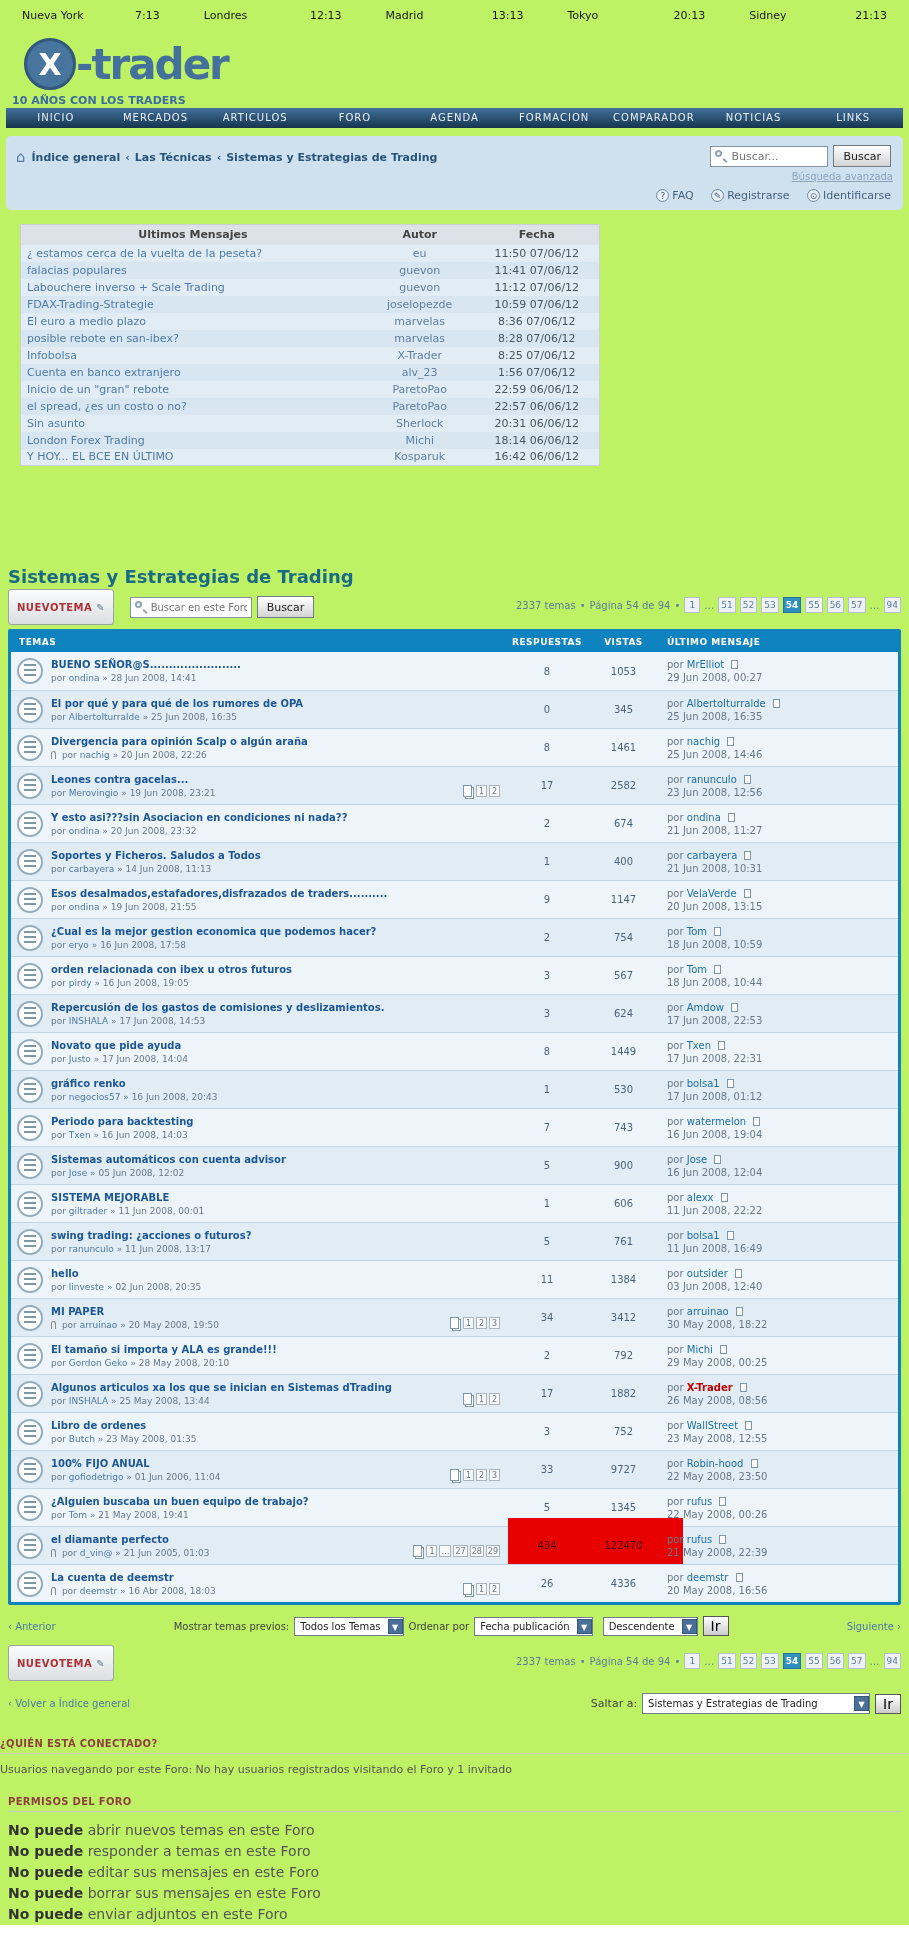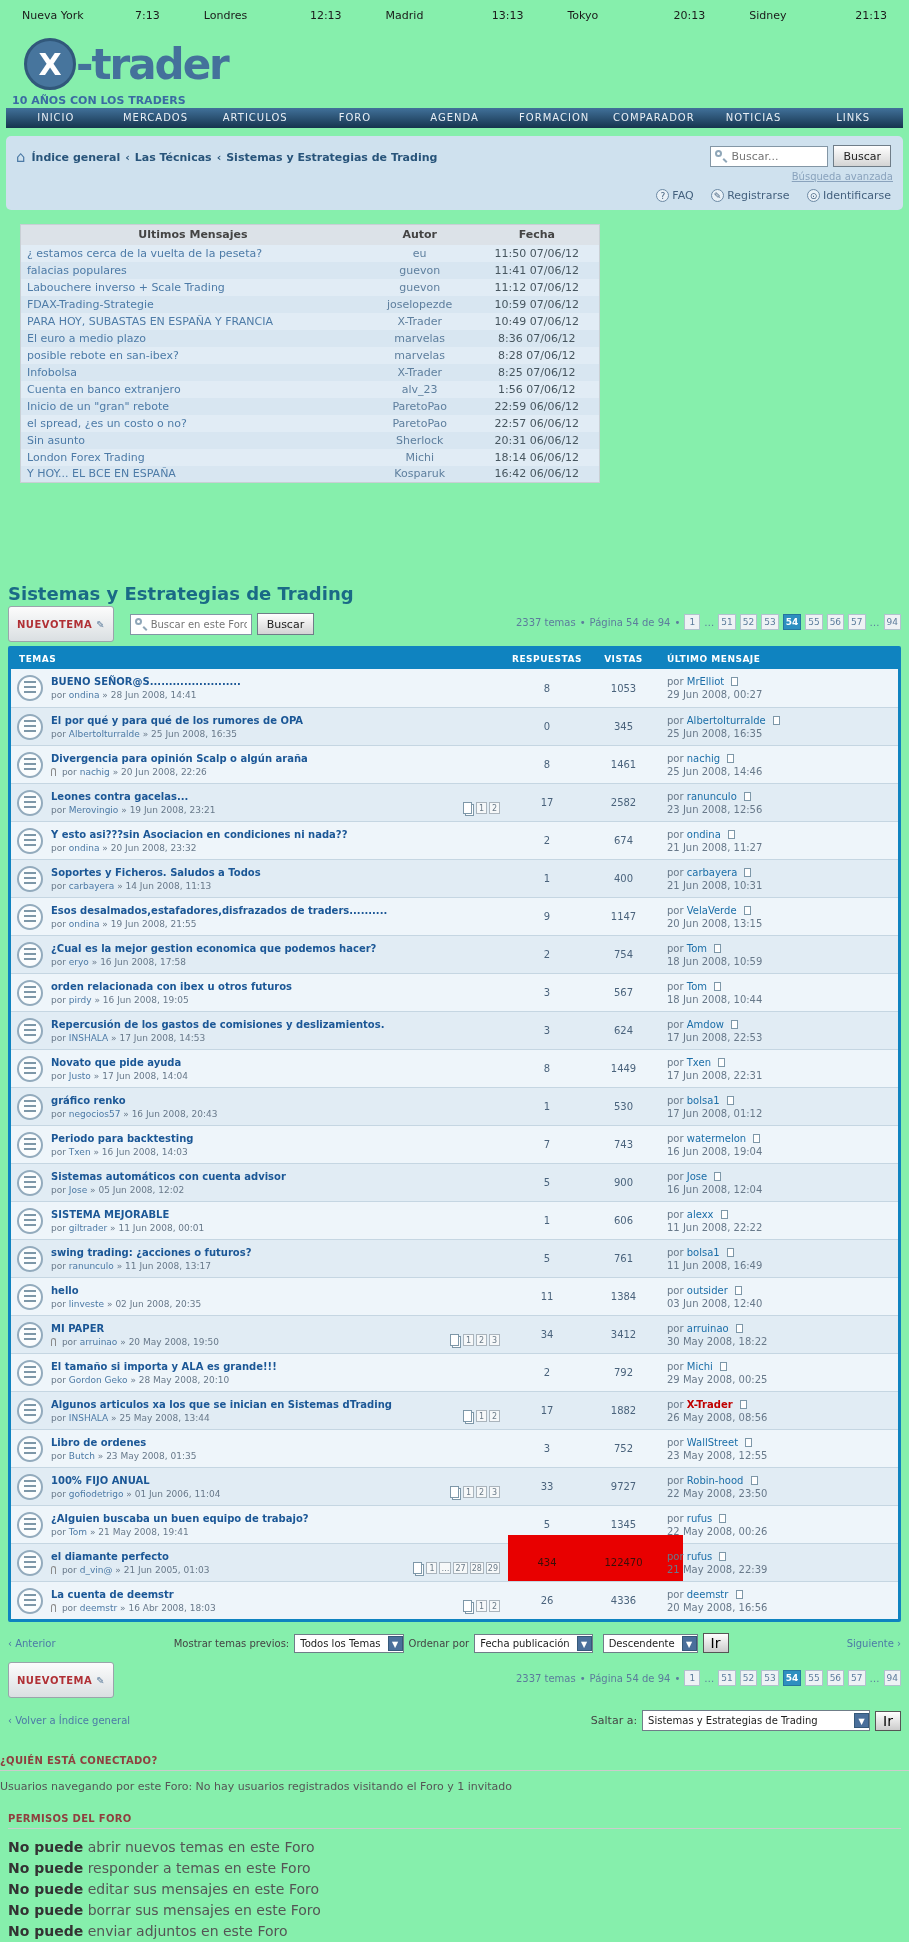--- a/index.html
+++ b/index.html
@@ -1,17 +1,17 @@
 <!DOCTYPE html>
 <html><head>
 <meta charset="utf-8">
 <style>
   * { box-sizing: border-box; margin: 0; padding: 0; }
   body { background:#fff; font-family:"DejaVu Sans", sans-serif; }
-  .page { width:909px; margin:0 auto; background:#86efac; position:relative; }
+  .page { width:909px; margin:0 auto; background:#bef264; position:relative; }
 
   
   .clockbar { display:flex; height:30px; align-items:center; }
   .clock { flex:1; display:flex; justify-content:space-between; padding:0 22px; font-size:11px; color:#1a1a1a; }
 
   
   .logo-row { height:78px; position:relative; }
   .logo-circle { position:absolute; left:24px; top:8px; width:52px; height:52px; border-radius:50%;
     background:#47759d; border:3px solid #31587b; color:#fff; font-weight:bold; font-size:30px;
     text-align:center; line-height:47px; z-index:2; }
@@ -254,25 +254,20 @@
         <td class="lt-autor">guevon</td>
         <td class="lt-fecha">11:12 07/06/12</td>
       </tr>
 
       <tr>
         <td class="lt-title">FDAX-Trading-Strategie</td>
         <td class="lt-autor">joselopezde</td>
         <td class="lt-fecha">10:59 07/06/12</td>
       </tr>
 
-      <tr>
-        <td class="lt-title">PARA HOY, SUBASTAS EN ESPAÑA Y FRANCIA</td>
-        <td class="lt-autor">X-Trader</td>
-        <td class="lt-fecha">10:49 07/06/12</td>
-      </tr>
 
       <tr>
         <td class="lt-title">El euro a medio plazo</td>
         <td class="lt-autor">marvelas</td>
         <td class="lt-fecha">8:36 07/06/12</td>
       </tr>
 
       <tr>
         <td class="lt-title">posible rebote en san-ibex?</td>
         <td class="lt-autor">marvelas</td>
@@ -310,21 +305,21 @@
       </tr>
 
       <tr>
         <td class="lt-title">London Forex Trading</td>
         <td class="lt-autor">Michi</td>
         <td class="lt-fecha">18:14 06/06/12</td>
       </tr>
 
 
       <tr>
-        <td class="lt-title">Y HOY... EL BCE EN ESPAÑA</td>
+        <td class="lt-title">Y HOY... EL BCE EN ÚLTIMO</td>
         <td class="lt-autor">Kosparuk</td>
         <td class="lt-fecha">16:42 06/06/12</td>
       </tr>
 
   </tbody>
     </table>
 
   <h2 class="section-title">Sistemas y Estrategias de Trading</h2>
 
   <div class="controls-row">

